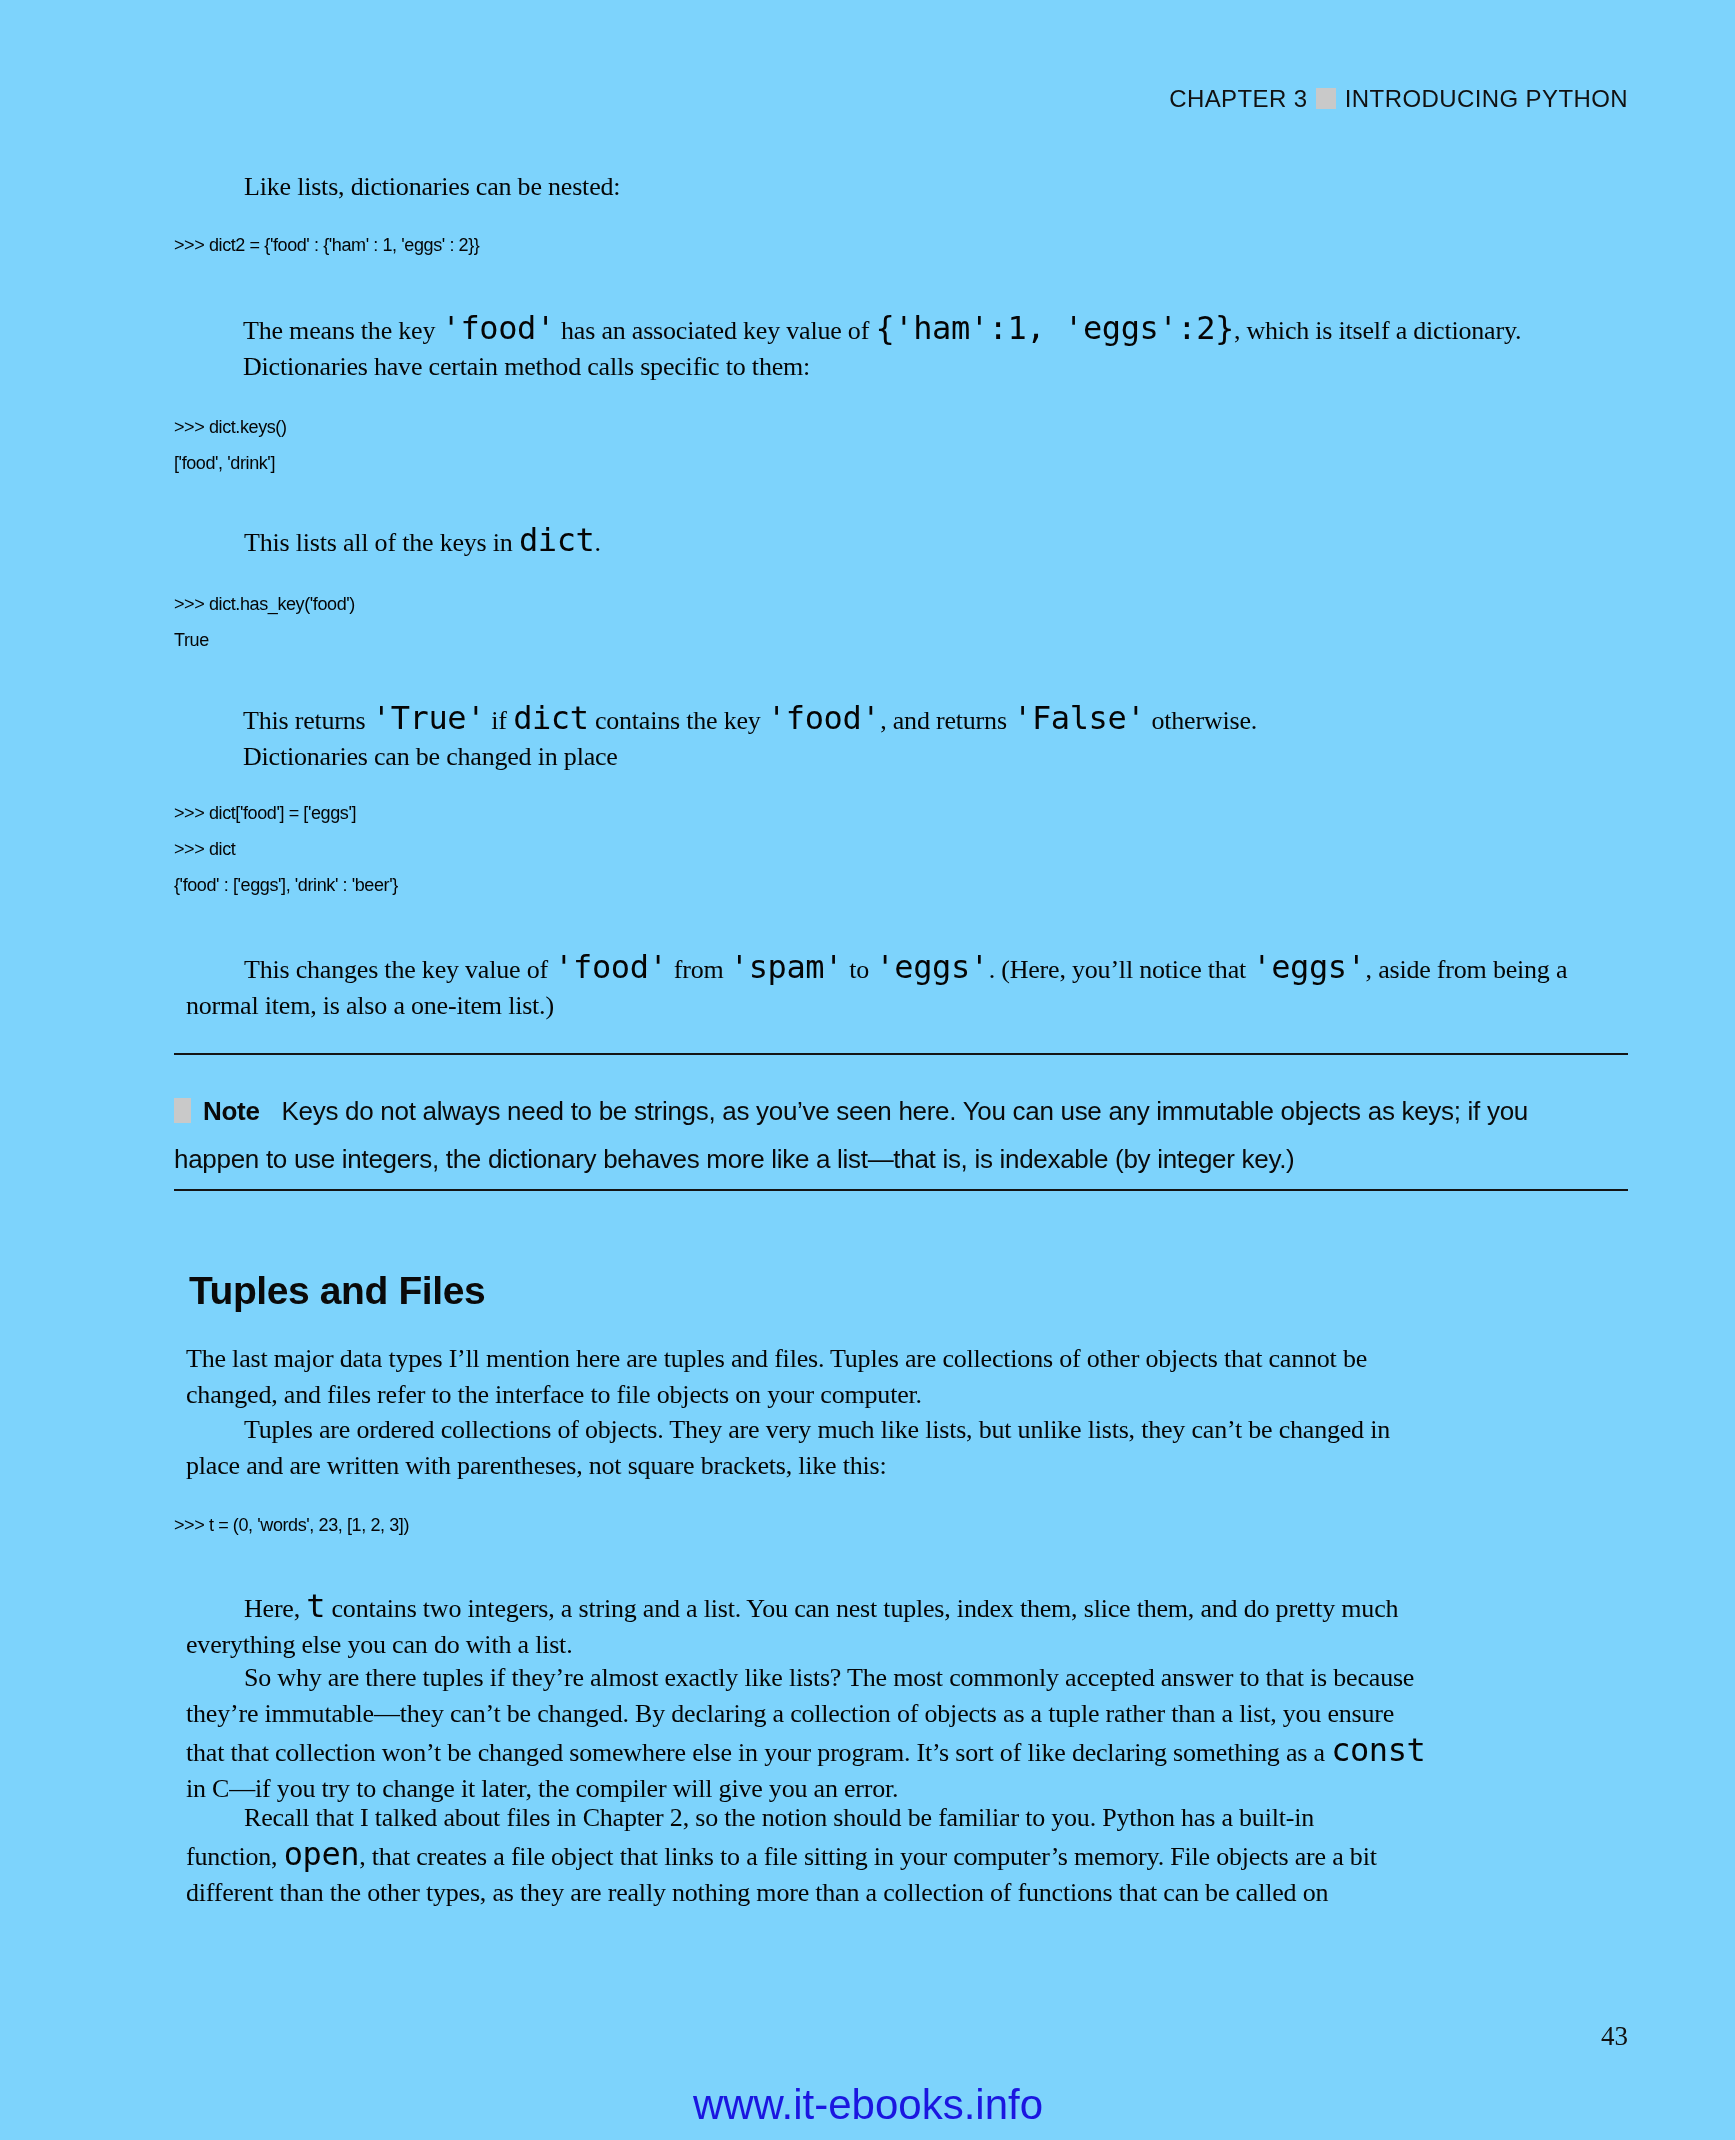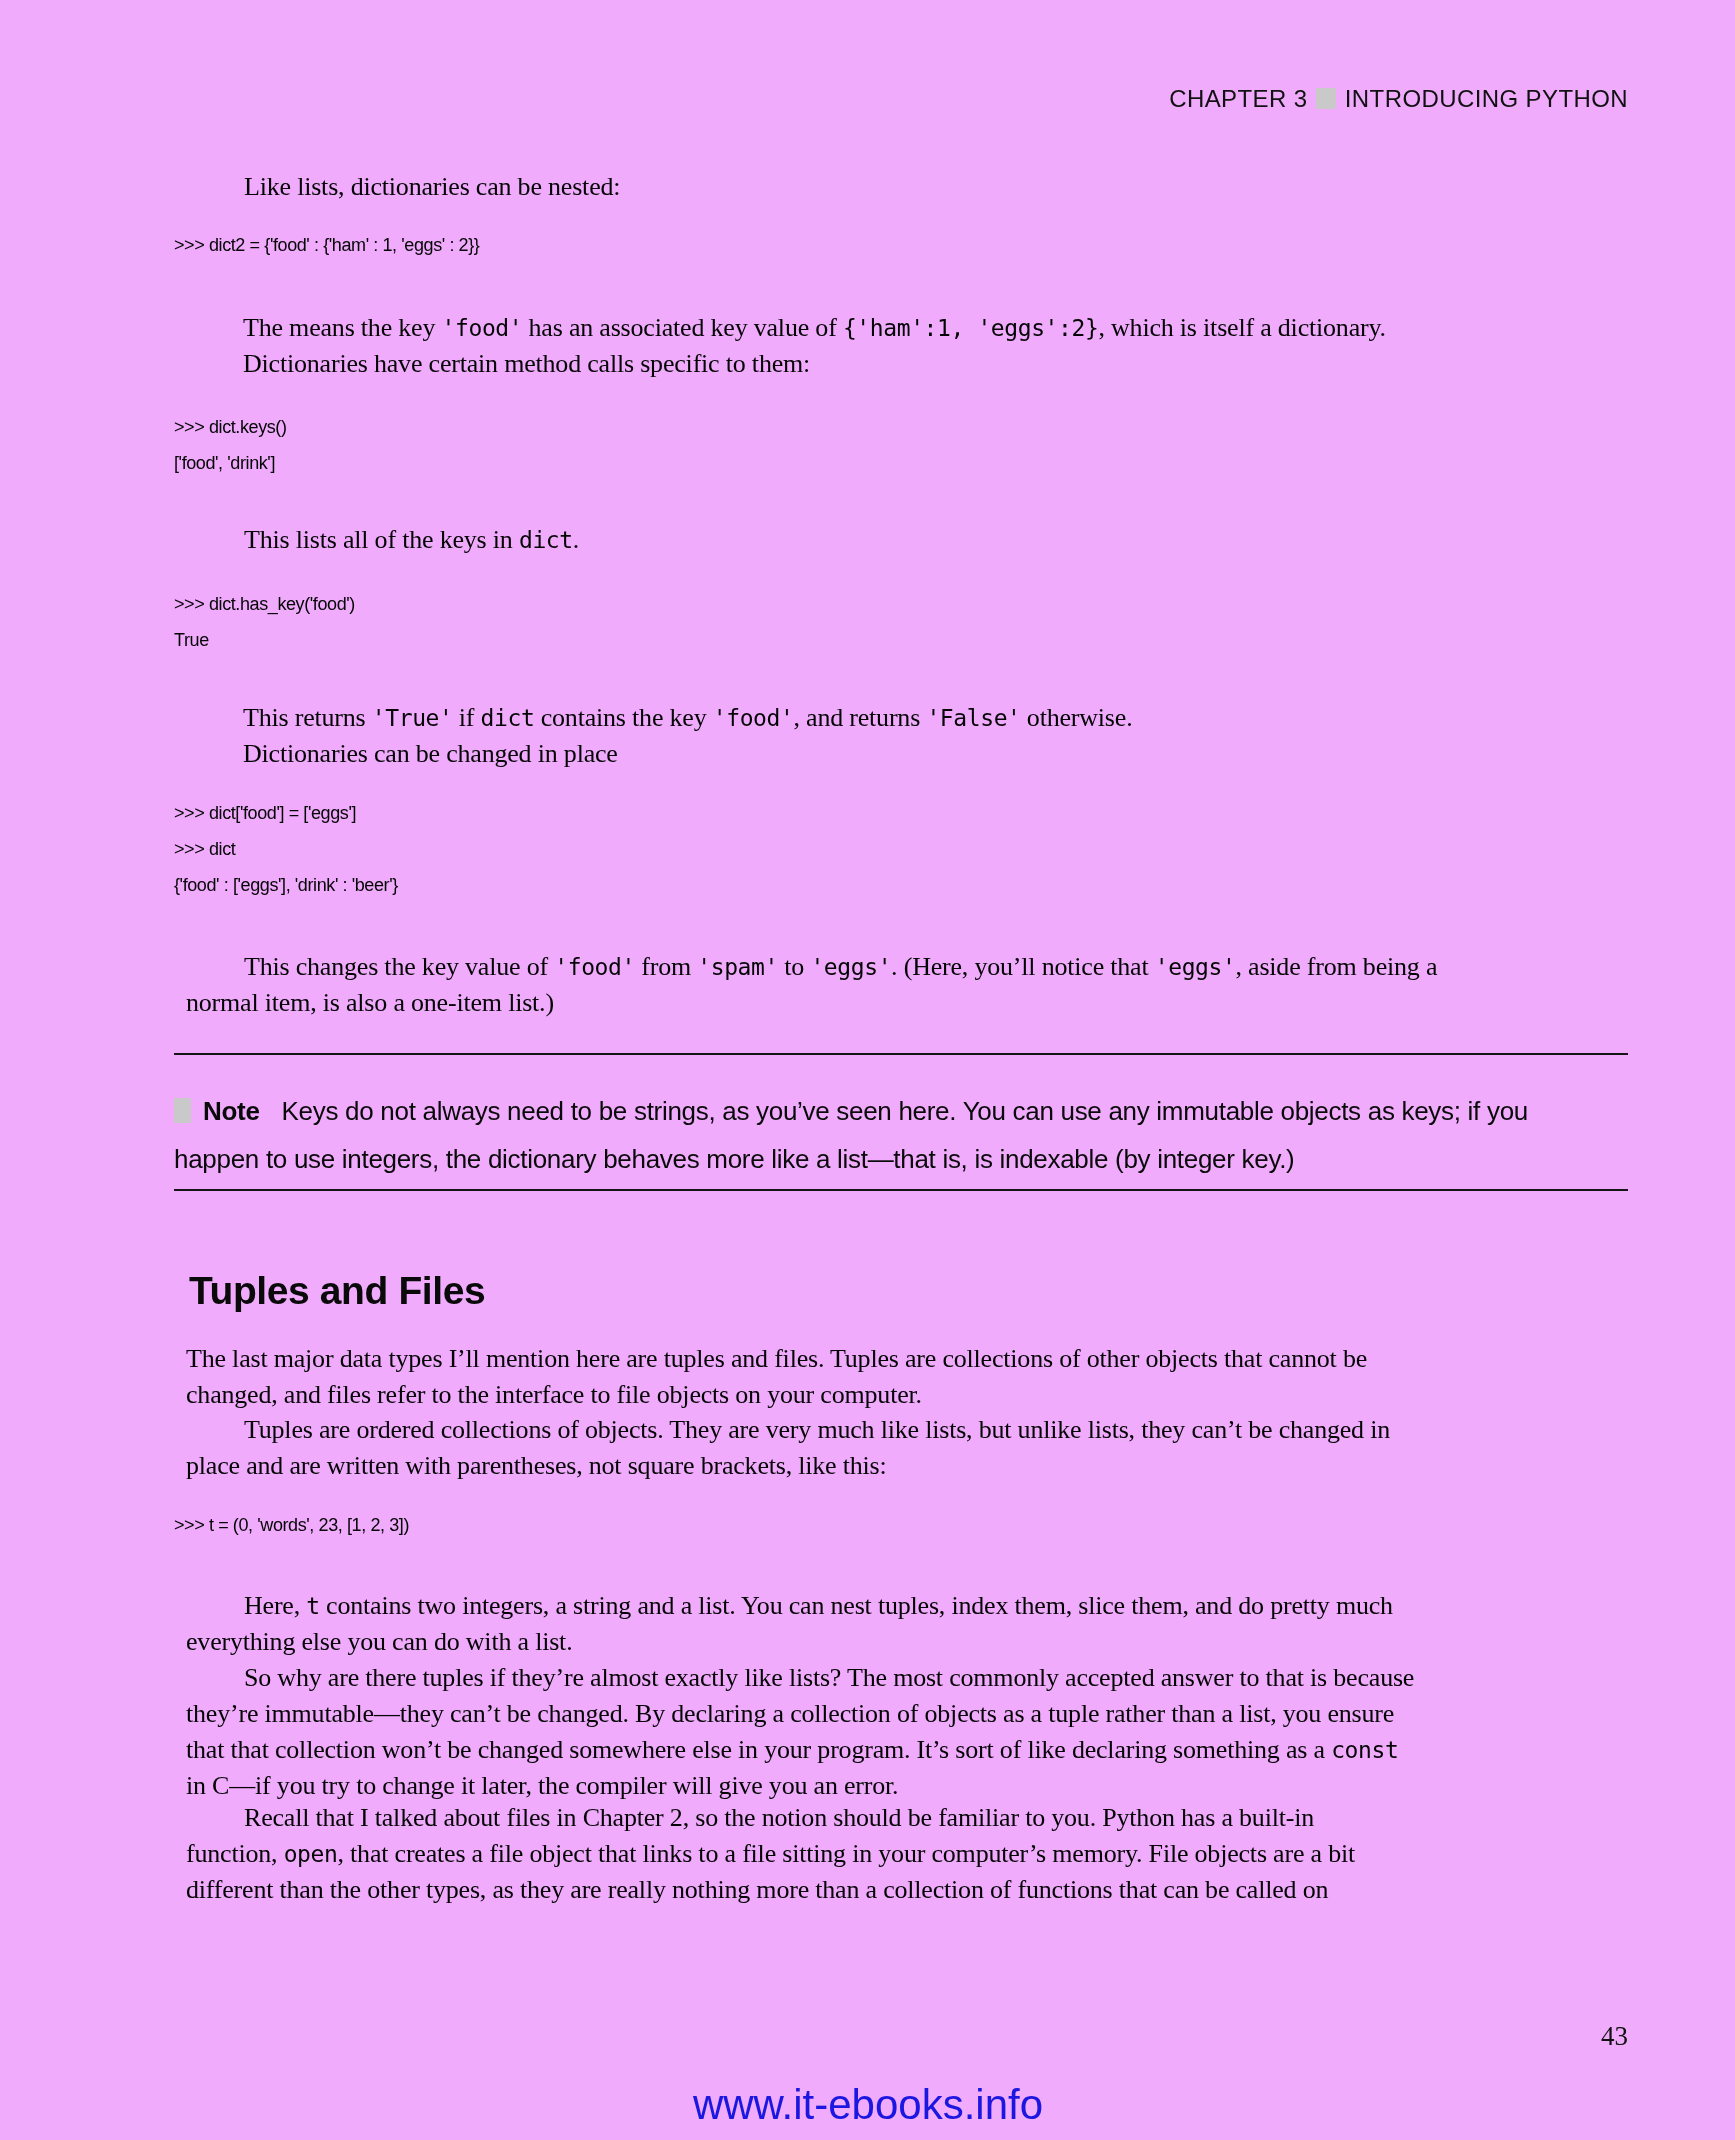--- a/index.html
+++ b/index.html
@@ -1,20 +1,20 @@
 <!DOCTYPE html>
 <html style="font-size:13.6px"><head>
 <meta charset="utf-8">
 <style>
   html,body { margin:0; padding:0; background:#e8e8e8; }
   .page {
     position:relative;
     width:1736px; height:2141px;
     margin:0 auto;
-    background:#f0abfc;
+    background:#7dd3fc;
     font-family:"Liberation Serif", serif;
     color:#050505;
     overflow:hidden;
   }
   
   .header {
     position:absolute; top:85px; left:174px; right:108px;
     text-align:right;
     font-family:"Liberation Sans", sans-serif;
     font-size:24px; letter-spacing:0.4px; color:#111;
@@ -26,21 +26,21 @@
   }
   
   .body {
     position:absolute; left:174px; right:116px; margin:12px;
     font-size:26px; line-height:36px; letter-spacing:-0.2px;
   }
   .indent { text-indent:58px; }
   .blockindent { left:231px; }
   .mono {
     font-family:"DejaVu Sans Mono", monospace;
-    font-size:23px; letter-spacing:-0.4px;
+    font-size:32px; letter-spacing:-0.4px;
   }
   
   .code {
     position:absolute; left:174px; margin:0;
     font-family:Liberation Sans, sans-serif;
     font-size:18px; line-height:36px; letter-spacing:-0.4px;
     white-space:pre; color:#050505;
   }
   
   .rule {

